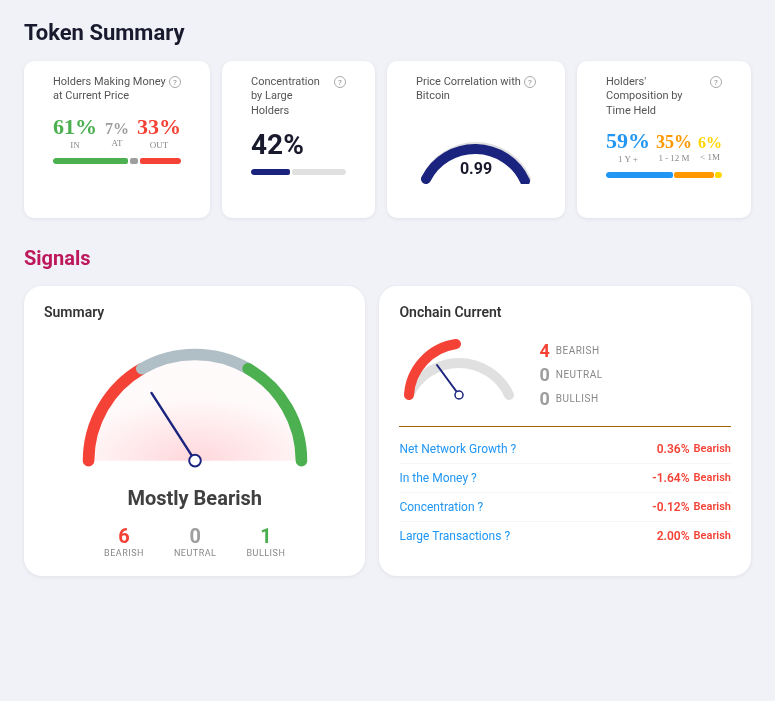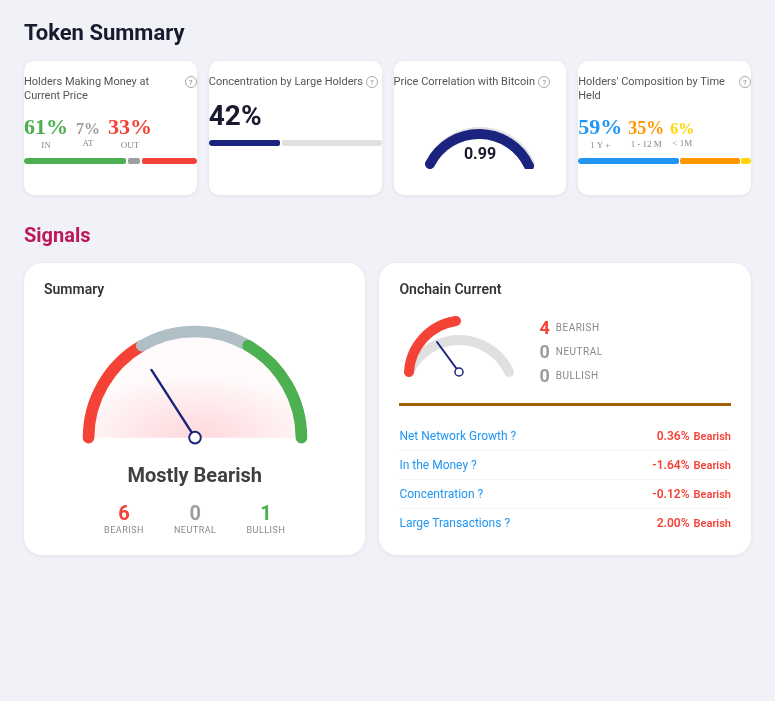--- a/index.html
+++ b/index.html
@@ -21,21 +21,21 @@
 
     
     .cards-row {
       display: flex;
       gap: 12px;
       margin-bottom: 28px;
     }
     .card {
       background: #fff;
       border-radius: 10px;
-      padding: 14px 0;
+      padding: 14px 29px;
       flex: 1;
       box-shadow: 0 1px 4px rgba(0,0,0,0.07);
     }
     .card-title {
       font-size: 11px;
       color: #555;
       margin-bottom: 10px;
       line-height: 1.3;
       display: flex;
       align-items: flex-start;
@@ -81,21 +81,21 @@
       margin-bottom: 8px;
     }
     .conc-bar { display: flex; height: 6px; border-radius: 3px; overflow: hidden; gap: 2px; }
 
     
     .gauge-container {
       display: flex;
       justify-content: center;
       align-items: center;
       position: relative;
-      margin: 4px 0 12px;
+      margin: 4px 0 20px;
     }
     .gauge-svg { width: 120px; height: 70px; }
 
     
     .holders-comp-pcts {
       display: flex;
       gap: 6px;
       align-items: baseline;
       margin-bottom: 8px;
     }
@@ -173,21 +173,21 @@
       display: flex;
       align-items: center;
       gap: 6px;
       margin-bottom: 3px;
     }
     .oc-num { font-size: 18px; font-weight: 700; }
     .oc-label { font-size: 10px; color: #888; letter-spacing: 0.5px; }
     .oc-red { color: #f44336; }
     .oc-gray { color: #9e9e9e; }
 
-    .signal-rows { border-top: 3px solid #a16207; padding-top: 16px; }
+    .signal-rows { border-top: 1px solid #a16207; padding-top: 8px; }
     .signal-row {
       display: flex;
       justify-content: space-between;
       align-items: center;
       padding: 7px 0;
       border-bottom: 1px solid #f5f5f5;
     }
     .signal-row:last-child { border-bottom: none; }
     .signal-name {
       font-size: 12px;

